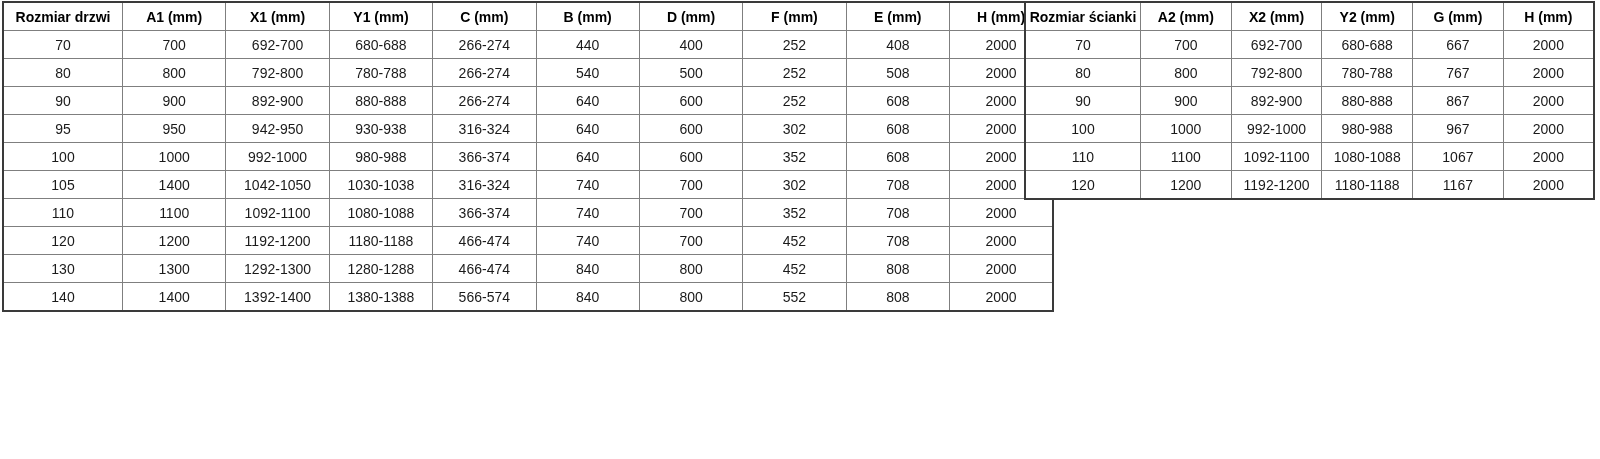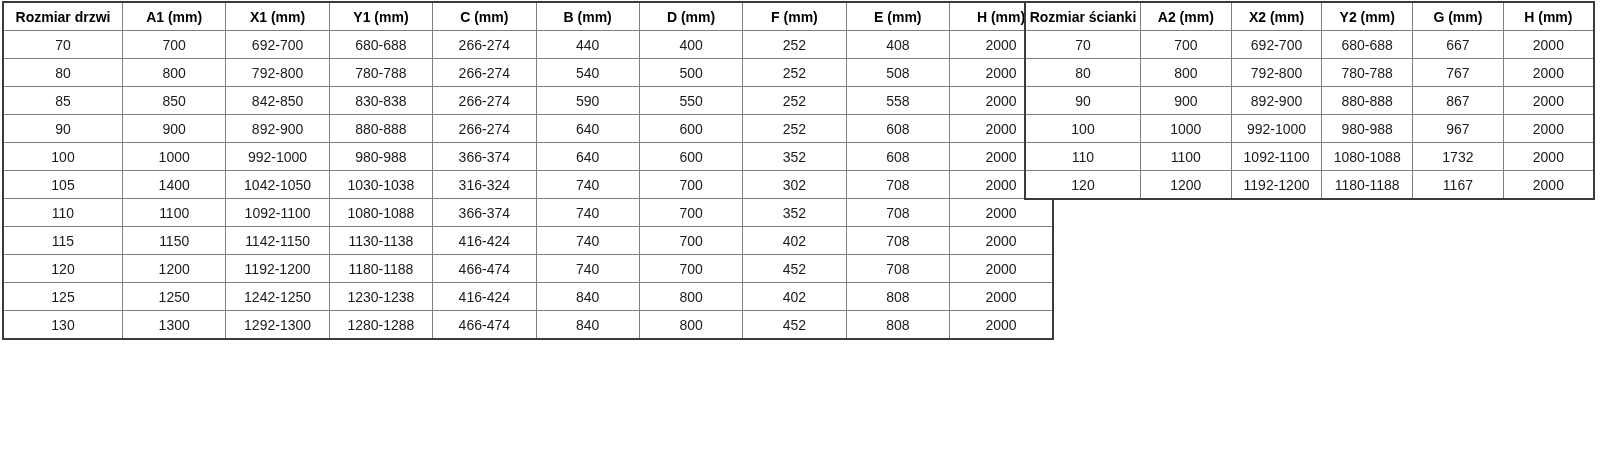--- a/index.html
+++ b/index.html
@@ -93,44 +93,44 @@
         <td>792-800</td>
         <td>780-788</td>
         <td>266-274</td>
         <td>540</td>
         <td>500</td>
         <td>252</td>
         <td>508</td>
         <td>2000</td>
       </tr>
       <tr>
-        <td class="first-col">85</td>
-        <td>850</td>
-        <td>842-850</td>
-        <td>830-838</td>
-        <td>266-274</td>
-        <td>590</td>
-        <td>550</td>
-        <td>252</td>
-        <td>558</td>
-        <td>2000</td>
-      </tr>
-      <tr>
         <td class="first-col">90</td>
         <td>900</td>
         <td>892-900</td>
         <td>880-888</td>
         <td>266-274</td>
         <td>640</td>
         <td>600</td>
         <td>252</td>
         <td>608</td>
         <td>2000</td>
       </tr>
       <tr>
+        <td class="first-col">95</td>
+        <td>950</td>
+        <td>942-950</td>
+        <td>930-938</td>
+        <td>316-324</td>
+        <td>640</td>
+        <td>600</td>
+        <td>302</td>
+        <td>608</td>
+        <td>2000</td>
+      </tr>
+      <tr>
         <td class="first-col">100</td>
         <td>1000</td>
         <td>992-1000</td>
         <td>980-988</td>
         <td>366-374</td>
         <td>640</td>
         <td>600</td>
         <td>352</td>
         <td>608</td>
         <td>2000</td>
@@ -153,67 +153,55 @@
         <td>1092-1100</td>
         <td>1080-1088</td>
         <td>366-374</td>
         <td>740</td>
         <td>700</td>
         <td>352</td>
         <td>708</td>
         <td>2000</td>
       </tr>
       <tr>
-        <td class="first-col">115</td>
-        <td>1150</td>
-        <td>1142-1150</td>
-        <td>1130-1138</td>
-        <td>416-424</td>
-        <td>740</td>
-        <td>700</td>
-        <td>402</td>
-        <td>708</td>
-        <td>2000</td>
-      </tr>
-      <tr>
         <td class="first-col">120</td>
         <td>1200</td>
         <td>1192-1200</td>
         <td>1180-1188</td>
         <td>466-474</td>
         <td>740</td>
         <td>700</td>
         <td>452</td>
         <td>708</td>
         <td>2000</td>
       </tr>
       <tr>
-        <td class="first-col">125</td>
-        <td>1250</td>
-        <td>1242-1250</td>
-        <td>1230-1238</td>
-        <td>416-424</td>
-        <td>840</td>
-        <td>800</td>
-        <td>402</td>
-        <td>808</td>
-        <td>2000</td>
-      </tr>
-      <tr>
         <td class="first-col">130</td>
         <td>1300</td>
         <td>1292-1300</td>
         <td>1280-1288</td>
         <td>466-474</td>
         <td>840</td>
         <td>800</td>
         <td>452</td>
         <td>808</td>
         <td>2000</td>
       </tr>
+      <tr>
+        <td class="first-col">140</td>
+        <td>1400</td>
+        <td>1392-1400</td>
+        <td>1380-1388</td>
+        <td>566-574</td>
+        <td>840</td>
+        <td>800</td>
+        <td>552</td>
+        <td>808</td>
+        <td>2000</td>
+      </tr>
     </tbody>
 </table>
 
 <table id="wall-table" class="dim-table">
   <thead>
       <tr>
         <th class="first-col">Rozmiar ścianki</th>
         <th>A2 (mm)</th>
         <th>X2 (mm)</th>
         <th>Y2 (mm)</th>
@@ -252,21 +240,21 @@
         <td>992-1000</td>
         <td>980-988</td>
         <td>967</td>
         <td>2000</td>
       </tr>
       <tr>
         <td class="first-col">110</td>
         <td>1100</td>
         <td>1092-1100</td>
         <td>1080-1088</td>
-        <td>1732</td>
+        <td>1067</td>
         <td>2000</td>
       </tr>
       <tr>
         <td class="first-col">120</td>
         <td>1200</td>
         <td>1192-1200</td>
         <td>1180-1188</td>
         <td>1167</td>
         <td>2000</td>
       </tr>

